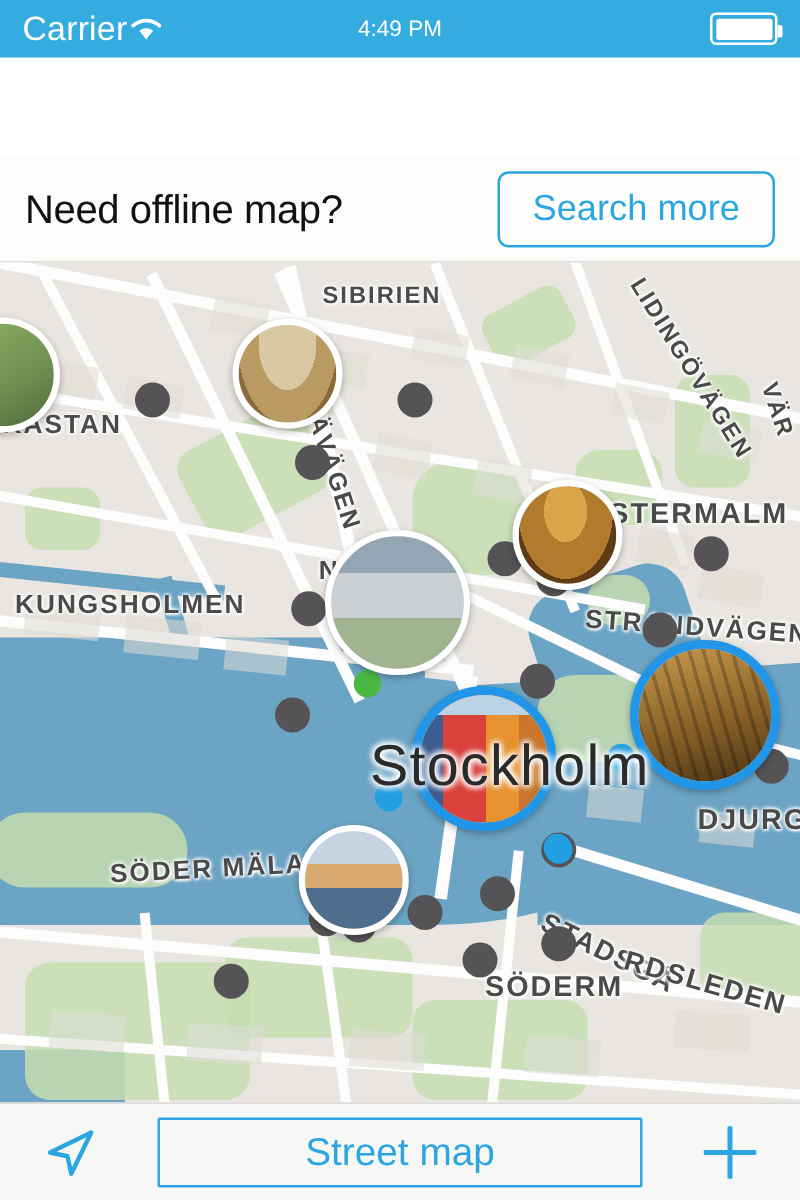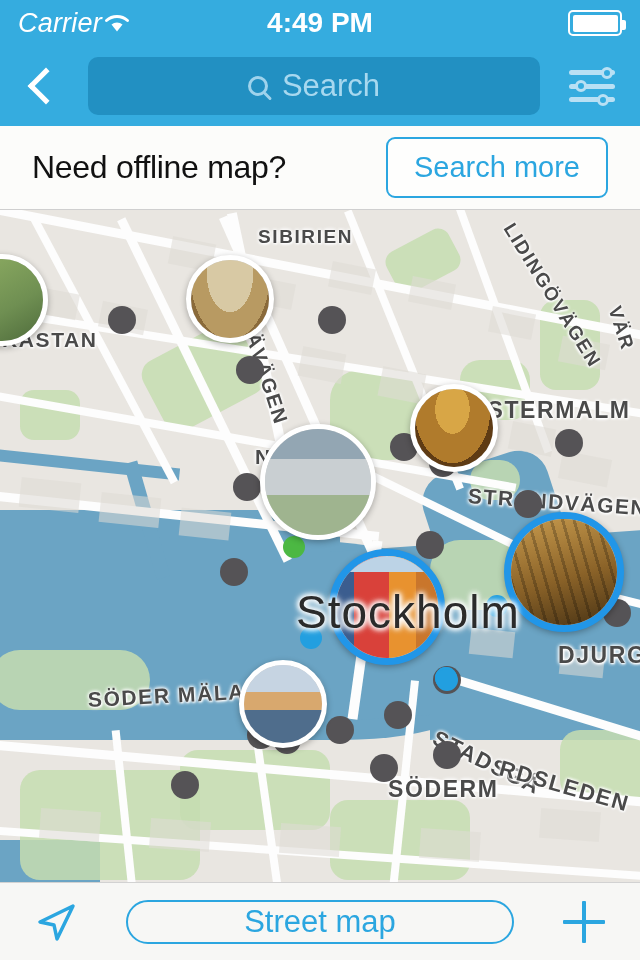--- a/index.html
+++ b/index.html
@@ -9,23 +9,23 @@
     overflow: hidden; background: #fff;
   }
   #app { position: relative; width: 640px; height: 960px; overflow: hidden; }
 
   
   .statusbar {
     position: absolute; top: 0; left: 0; width: 640px; height: 46px;
     background: #35acdf; color: #fff;
     display: flex; align-items: center; padding: 0 18px;
   }
-  .sb-left { display: flex; align-items: center; flex: 1; font-style: italic; }
+  .sb-left { display: flex; align-items: center; flex: 1; }
   .sb-carrier { font-size: 27px; letter-spacing: .2px; }
-  .sb-time { font-size: 28px; font-weight: 700; position: absolute; left: 0; right: 0; text-align: center; pointer-events: none; }
+  .sb-time { font-size: 18px; font-weight: 400; position: absolute; left: 0; right: 0; text-align: center; pointer-events: none; }
   .sb-right { margin-left: auto; display: flex; align-items: center; }
   .battery { position: relative; width: 54px; height: 26px; border: 2.5px solid #fff; border-radius: 5px; }
   .battery:after { content: ""; position: absolute; right: -6px; top: 8px; width: 4px; height: 10px; background: #fff; border-radius: 0 2px 2px 0; }
   .battery-fill { position: absolute; inset: 2.5px; background: #fff; border-radius: 2px; }
 
   
   .searchbar {
     position: absolute; top: 46px; left: 0; width: 640px; height: 80px;
     background: #35acdf; display: flex; align-items: center;
   }
@@ -41,21 +41,21 @@
   .search-ph { color: #a7d8ef; font-size: 31px; }
   .filter-btn { width: 96px; height: 80px; display: flex; align-items: center; justify-content: center; }
   .filter-icon { width: 46px; height: 38px; position: relative; }
   .f-row { position: absolute; left: 0; width: 46px; height: 5px; background: #b9e0f4; border-radius: 3px; }
   .f-knob { position: absolute; width: 12px; height: 12px; border: 3.5px solid #b9e0f4; background: #35acdf; border-radius: 50%; }
 
   
   .banner {
     position: absolute; top: 126px; left: 0; width: 640px; height: 84px;
     background: rgba(252,252,250,0.9);
-    display: flex; align-items: center; padding: 0 32px;
+    display: flex; align-items: center; padding: 0 20px;
     border-bottom: 1px solid #cfcfcf;
   }
   .banner-text { font-size: 32px; color: #111; letter-spacing: -.3px; }
   .learn-btn {
     margin-left: auto; padding: 12px 26px; border: 2.5px solid #2ba6e0;
     border-radius: 9px; color: #2ba6e0; font-size: 29px; background: rgba(255,255,255,.55);
   }
 
   
   .map { position: absolute; top: 210px; left: 0; width: 640px; height: 672px; overflow: hidden; background: #e8e5e0; }
@@ -95,22 +95,22 @@
   .thumb.sel { border-color: #2196e8; border-width: 7px; }
   .thumb .art { position: absolute; inset: 0; }
 
   
   .bottombar {
     position: absolute; bottom: 0; left: 0; width: 640px; height: 78px;
     background: #f7f7f5; border-top: 1px solid #d2d2d2;
     display: flex; align-items: center; padding: 0 28px;
   }
   .street-btn {
-    flex: 1; height: 44px; margin: 0 42px; border: 2.5px solid #2ba6e0;
-    border-radius: 22px; color: #2ba6e0; font-size: 31px;
+    flex: 1; height: 56px; margin: 0 42px; border: 2.5px solid #2ba6e0;
+    border-radius: 2px; color: #2ba6e0; font-size: 31px;
     display: flex; align-items: center; justify-content: center;
   }
   .plus { position: relative; width: 42px; height: 42px; }
   .plus:before, .plus:after { content: ""; position: absolute; background: #2ba6e0; border-radius: 1px; }
   .plus:before { left: 19px; top: 0; width: 4px; height: 42px; }
   .plus:after  { top: 19px; left: 0; height: 4px; width: 42px; }
 </style>
 </head>
 <body>
 
@@ -125,39 +125,20 @@
       </svg>
     </div>
     <div class="sb-time">4:49 PM</div>
     <div class="sb-right">
       <div class="battery">
         <div class="battery-fill"></div>
       </div>
     </div>
   </div>
 
-  <div class="searchbar">
-    <div class="back-btn">
-      <span class="chev"></span>
-    </div>
-    <div class="search-field">
-      <span class="mag"></span>
-      <span class="search-ph">Search</span>
-    </div>
-    <div class="filter-btn">
-      <span class="filter-icon">
-        <i class="f-row" style="top:3px"></i>
-        <i class="f-knob" style="top:-0.5px; right:2px"></i>
-        <i class="f-row" style="top:16.5px"></i>
-        <i class="f-knob" style="top:13px; left:6px"></i>
-        <i class="f-row" style="top:30px"></i>
-        <i class="f-knob" style="top:26.5px; right:6px"></i>
-      </span>
-    </div>
-  </div>
 
   <div class="banner">
     <span class="banner-text">Need offline map?</span>
     <span class="learn-btn">Search more</span>
   </div>
 
   <div class="map">
     <div class="map-base">
 
       <div class="land" style="inset:0"></div>
@@ -229,20 +210,21 @@
         <i class="blk" style="left:420px; top:620px; width:60px; height:30px; transform:rotate(4deg)"></i>
         <i class="blk" style="left:540px; top:600px; width:60px; height:30px; transform:rotate(4deg)"></i>
         <i class="blk" style="left:470px; top:420px; width:44px; height:26px; transform:rotate(6deg)"></i>
         <i class="blk" style="left:560px; top:440px; width:44px; height:26px; transform:rotate(6deg)"></i>
       </div>
     </div>
 
     <div id="overlay" style="position:absolute; inset:0;">
         <div class="maplabel" style="left: 258px; top: 16px; font-size: 19px; transform: rotate(0deg); transform-origin: left center;">SIBIRIEN</div>
         <div class="maplabel" style="left: 2px; top: 118px; font-size: 21px; transform: rotate(0deg); transform-origin: left center;">KASTAN</div>
+        <div class="maplabel" style="left: 12px; top: 262px; font-size: 21px; transform: rotate(0deg); transform-origin: left center;">KUNGSHOLMEN</div>
         <div class="maplabel" style="left: 252px; top: 112px; font-size: 20px; transform: rotate(72deg); transform-origin: left center;">ÄVÄGEN</div>
         <div class="maplabel" style="left: 508px; top: 4px; font-size: 19px; transform: rotate(58deg); transform-origin: left center;">LIDINGÖVÄGEN</div>
         <div class="maplabel" style="left: 614px; top: 86px; font-size: 19px; transform: rotate(72deg); transform-origin: left center;">VÄR</div>
         <div class="maplabel" style="left: 468px; top: 187px; font-size: 23px; transform: rotate(0deg); transform-origin: left center;">ÖSTERMALM</div>
         <div class="maplabel" style="left: 468px; top: 274px; font-size: 21px; transform: rotate(4deg); transform-origin: left center;">STRANDVÄGEN</div>
         <div class="maplabel" style="left: 255px; top: 235px; font-size: 21px; transform: rotate(0deg); transform-origin: left center;">N</div>
         <div class="maplabel" style="left: 88px; top: 478px; font-size: 21px; transform: rotate(-3deg); transform-origin: left center;">SÖDER MÄLARSTRA</div>
         <div class="maplabel" style="left: 558px; top: 432px; font-size: 23px; transform: rotate(0deg); transform-origin: left center;">DJURGÅR</div>
         <div class="maplabel" style="left: 434px; top: 514px; font-size: 22px; transform: rotate(26deg); transform-origin: left center;">STADSGÅ</div>
         <div class="maplabel" style="left: 500px; top: 545px; font-size: 22px; transform: rotate(16deg); transform-origin: left center;">RDSLEDEN</div>

